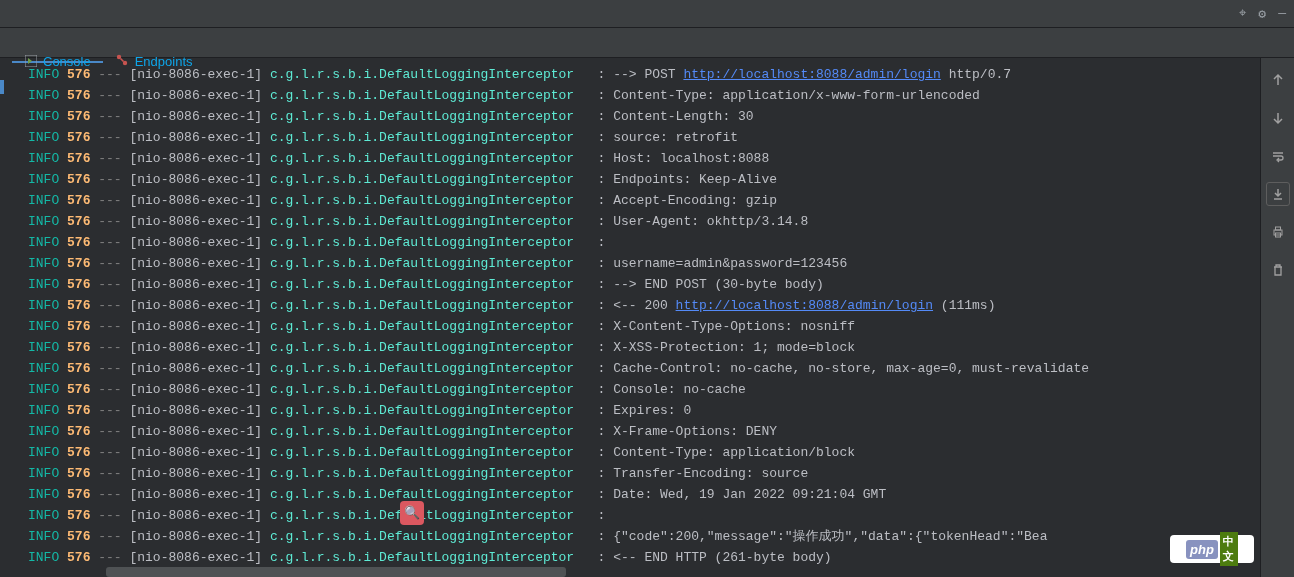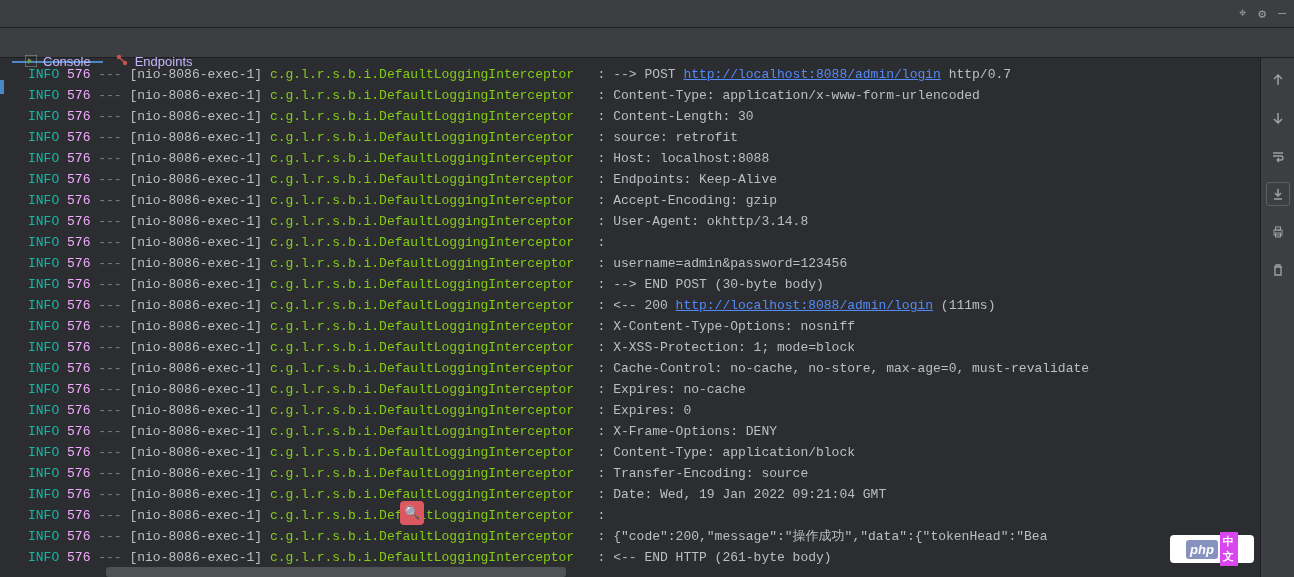--- a/index.html
+++ b/index.html
@@ -33,21 +33,21 @@
     padding-left: 12px;
     border-bottom: 1px solid #1e1f22;
     font-family: "Segoe UI", Arial, sans-serif;
     font-size: 13px;
   }
   .tab {
     display: flex;
     align-items: center;
     gap: 6px;
     padding: 0 12px;
-    color: #c4b5fd;
+    color: #0ea5e9;
     cursor: pointer;
     margin-top: 33px;
   }
   .tab.active { border-bottom: 2px solid #4a88c7; }
   .tab-icon-console {
     width: 13px; height: 13px;
     display: inline-flex; align-items: center; justify-content: center;
   }
   .tab-icon-endpoints { color: #c75450; font-weight: bold; font-size: 11px; }
   .content {
@@ -77,24 +77,24 @@
     display: flex; align-items: center; justify-content: center;
     color: #a0a0a0; cursor: pointer;
   }
   .tool-btn.boxed { border: 1px solid #5e5e5e; border-radius: 3px; }
   .log-line {
     white-space: pre;
     line-height: 21px;
     padding-left: 28px;
   }
   .lvl { color: #14b8a6; }
-  .pid { color: #f0abfc; }
+  .pid { color: #fdba74; font-weight: bold; }
   .dash { color: #808080; }
   .thr { color: #bcbec4; text-align: right; }
-  .logger { color: #84cc16; }
+  .logger { color: #5eead4; }
   .msg { color: #bcbec4; }
   .url { color: #548af7; text-decoration: underline; cursor: pointer; text-align: center; }
   .scroll-thumb {
     position: absolute;
     bottom: 0;
     left: 106px;
     width: 460px;
     height: 10px;
     background: #4f5254;
     border-radius: 3px;
@@ -115,21 +115,21 @@
     width: 84px; height: 28px;
     background: #fff;
     border-radius: 4px;
     display: flex; align-items: center;
     padding: 0 16px;
     font-family: Arial, sans-serif;
     font-weight: bold;
     font-size: 13px;
   }
   .logo-badge .php { background:#8892bf; color:#fff; padding:2px 4px; border-radius:3px; font-style:italic;}
-  .logo-badge .cn { background:#d946ef; color:#fff; padding:2px 3px; margin-left:2px; font-size:11px;}
+  .logo-badge .cn { background:#4d7c0f; color:#fff; padding:2px 3px; margin-left:2px; font-size:11px;}
   .left-rail {
     position: absolute;
     left: 0; top: 80px;
     width: 4px; height: 14px;
     background: #4a88c7;
   }
   ::-webkit-scrollbar { height: 10px; width: 10px; }
   ::-webkit-scrollbar-thumb { background: #4f5254; }
   ::-webkit-scrollbar-track { background: transparent; }
 </style>
@@ -175,21 +175,21 @@
       <div class="log-line"><span class="lvl">INFO</span> <span class="pid">576</span> <span class="dash">---</span> <span class="thr">[nio-8086-exec-1]</span> <span class="logger">c.g.l.r.s.b.i.DefaultLoggingInterceptor</span>   <span class="msg">: </span><span class="msg">Endpoints: Keep-Alive</span></div>
       <div class="log-line"><span class="lvl">INFO</span> <span class="pid">576</span> <span class="dash">---</span> <span class="thr">[nio-8086-exec-1]</span> <span class="logger">c.g.l.r.s.b.i.DefaultLoggingInterceptor</span>   <span class="msg">: </span><span class="msg">Accept-Encoding: gzip</span></div>
       <div class="log-line"><span class="lvl">INFO</span> <span class="pid">576</span> <span class="dash">---</span> <span class="thr">[nio-8086-exec-1]</span> <span class="logger">c.g.l.r.s.b.i.DefaultLoggingInterceptor</span>   <span class="msg">: </span><span class="msg">User-Agent: okhttp/3.14.8</span></div>
       <div class="log-line"><span class="lvl">INFO</span> <span class="pid">576</span> <span class="dash">---</span> <span class="thr">[nio-8086-exec-1]</span> <span class="logger">c.g.l.r.s.b.i.DefaultLoggingInterceptor</span>   <span class="msg">: </span><span class="msg"></span></div>
       <div class="log-line"><span class="lvl">INFO</span> <span class="pid">576</span> <span class="dash">---</span> <span class="thr">[nio-8086-exec-1]</span> <span class="logger">c.g.l.r.s.b.i.DefaultLoggingInterceptor</span>   <span class="msg">: </span><span class="msg">username=admin&amp;password=123456</span></div>
       <div class="log-line"><span class="lvl">INFO</span> <span class="pid">576</span> <span class="dash">---</span> <span class="thr">[nio-8086-exec-1]</span> <span class="logger">c.g.l.r.s.b.i.DefaultLoggingInterceptor</span>   <span class="msg">: </span><span class="msg">--&gt; END POST (30-byte body)</span></div>
       <div class="log-line"><span class="lvl">INFO</span> <span class="pid">576</span> <span class="dash">---</span> <span class="thr">[nio-8086-exec-1]</span> <span class="logger">c.g.l.r.s.b.i.DefaultLoggingInterceptor</span>   <span class="msg">: </span><span class="msg">&lt;-- 200 </span><span class="url">http://localhost:8088/admin/login</span><span class="msg"> (111ms)</span></div>
       <div class="log-line"><span class="lvl">INFO</span> <span class="pid">576</span> <span class="dash">---</span> <span class="thr">[nio-8086-exec-1]</span> <span class="logger">c.g.l.r.s.b.i.DefaultLoggingInterceptor</span>   <span class="msg">: </span><span class="msg">X-Content-Type-Options: nosniff</span></div>
       <div class="log-line"><span class="lvl">INFO</span> <span class="pid">576</span> <span class="dash">---</span> <span class="thr">[nio-8086-exec-1]</span> <span class="logger">c.g.l.r.s.b.i.DefaultLoggingInterceptor</span>   <span class="msg">: </span><span class="msg">X-XSS-Protection: 1; mode=block</span></div>
       <div class="log-line"><span class="lvl">INFO</span> <span class="pid">576</span> <span class="dash">---</span> <span class="thr">[nio-8086-exec-1]</span> <span class="logger">c.g.l.r.s.b.i.DefaultLoggingInterceptor</span>   <span class="msg">: </span><span class="msg">Cache-Control: no-cache, no-store, max-age=0, must-revalidate</span></div>
-      <div class="log-line"><span class="lvl">INFO</span> <span class="pid">576</span> <span class="dash">---</span> <span class="thr">[nio-8086-exec-1]</span> <span class="logger">c.g.l.r.s.b.i.DefaultLoggingInterceptor</span>   <span class="msg">: </span><span class="msg">Expires: no-cache</span></div>
+      <div class="log-line"><span class="lvl">INFO</span> <span class="pid">576</span> <span class="dash">---</span> <span class="thr">[nio-8086-exec-1]</span> <span class="logger">c.g.l.r.s.b.i.DefaultLoggingInterceptor</span>   <span class="msg">: </span><span class="msg">Console: no-cache</span></div>
       <div class="log-line"><span class="lvl">INFO</span> <span class="pid">576</span> <span class="dash">---</span> <span class="thr">[nio-8086-exec-1]</span> <span class="logger">c.g.l.r.s.b.i.DefaultLoggingInterceptor</span>   <span class="msg">: </span><span class="msg">Expires: 0</span></div>
       <div class="log-line"><span class="lvl">INFO</span> <span class="pid">576</span> <span class="dash">---</span> <span class="thr">[nio-8086-exec-1]</span> <span class="logger">c.g.l.r.s.b.i.DefaultLoggingInterceptor</span>   <span class="msg">: </span><span class="msg">X-Frame-Options: DENY</span></div>
       <div class="log-line"><span class="lvl">INFO</span> <span class="pid">576</span> <span class="dash">---</span> <span class="thr">[nio-8086-exec-1]</span> <span class="logger">c.g.l.r.s.b.i.DefaultLoggingInterceptor</span>   <span class="msg">: </span><span class="msg">Content-Type: application/block</span></div>
       <div class="log-line"><span class="lvl">INFO</span> <span class="pid">576</span> <span class="dash">---</span> <span class="thr">[nio-8086-exec-1]</span> <span class="logger">c.g.l.r.s.b.i.DefaultLoggingInterceptor</span>   <span class="msg">: </span><span class="msg">Transfer-Encoding: source</span></div>
       <div class="log-line"><span class="lvl">INFO</span> <span class="pid">576</span> <span class="dash">---</span> <span class="thr">[nio-8086-exec-1]</span> <span class="logger">c.g.l.r.s.b.i.DefaultLoggingInterceptor</span>   <span class="msg">: </span><span class="msg">Date: Wed, 19 Jan 2022 09:21:04 GMT</span></div>
       <div class="log-line"><span class="lvl">INFO</span> <span class="pid">576</span> <span class="dash">---</span> <span class="thr">[nio-8086-exec-1]</span> <span class="logger">c.g.l.r.s.b.i.DefaultLoggingInterceptor</span>   <span class="msg">: </span><span class="msg"></span></div>
       <div class="log-line"><span class="lvl">INFO</span> <span class="pid">576</span> <span class="dash">---</span> <span class="thr">[nio-8086-exec-1]</span> <span class="logger">c.g.l.r.s.b.i.DefaultLoggingInterceptor</span>   <span class="msg">: </span><span class="msg">{"code":200,"message":"操作成功","data":{"tokenHead":"Bea</span></div>
       <div class="log-line"><span class="lvl">INFO</span> <span class="pid">576</span> <span class="dash">---</span> <span class="thr">[nio-8086-exec-1]</span> <span class="logger">c.g.l.r.s.b.i.DefaultLoggingInterceptor</span>   <span class="msg">: </span><span class="msg">&lt;-- END HTTP (261-byte body)</span></div>
       <div class="scroll-thumb"></div>
     <div class="search-badge" style="top:443px;left:400px;">

